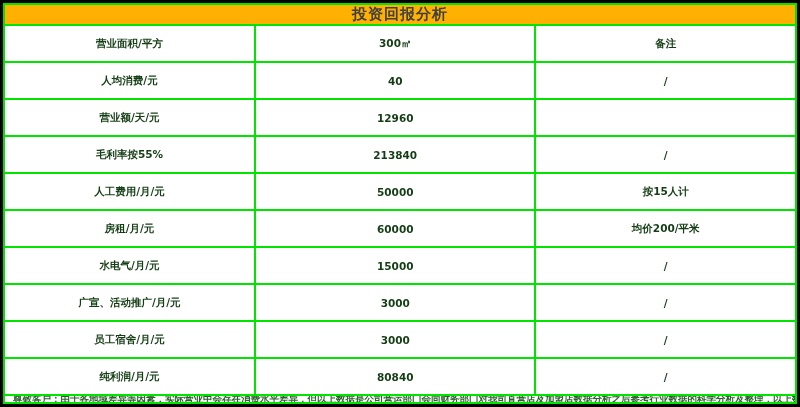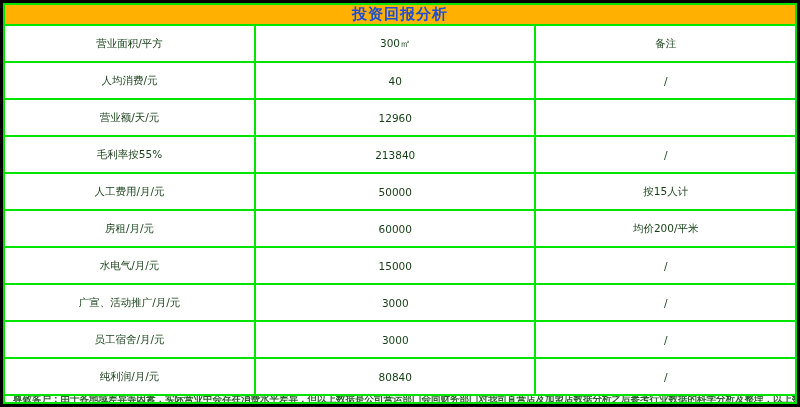--- a/index.html
+++ b/index.html
@@ -13,36 +13,36 @@
     border: 3px solid #000;
     background: #fff;
     display: flex; flex-direction: column;
   }
   .title-bar {
     height: 28px;
     background: #ffb000;
     border: 2px solid #00e400;
     border-bottom: none;
     display: flex; align-items: center; justify-content: center;
-    font-size: 15px; font-weight: bold; color: #1d4ed8;
+    font-size: 15px; font-weight: bold; color: #404040;
     letter-spacing: 1px;
   }
   table.data-table {
     width: 100%;
     border-collapse: collapse;
     table-layout: fixed;
     flex: 1 1 auto;
   }
   table.data-table td {
     border: 2px solid #00e400;
     height: 37px;
     text-align: center;
     vertical-align: middle;
     font-size: 10.5px;
-    font-weight: normal;
+    font-weight: bold;
     color: #143d14;
     padding: 0 2px;
     overflow: hidden;
     white-space: nowrap;
   }
   col.c1 { width: 31.7%; }
   col.c2 { width: 35.4%; }
   col.c3 { width: 32.9%; }
   .footer-note {
     height: 36px;

